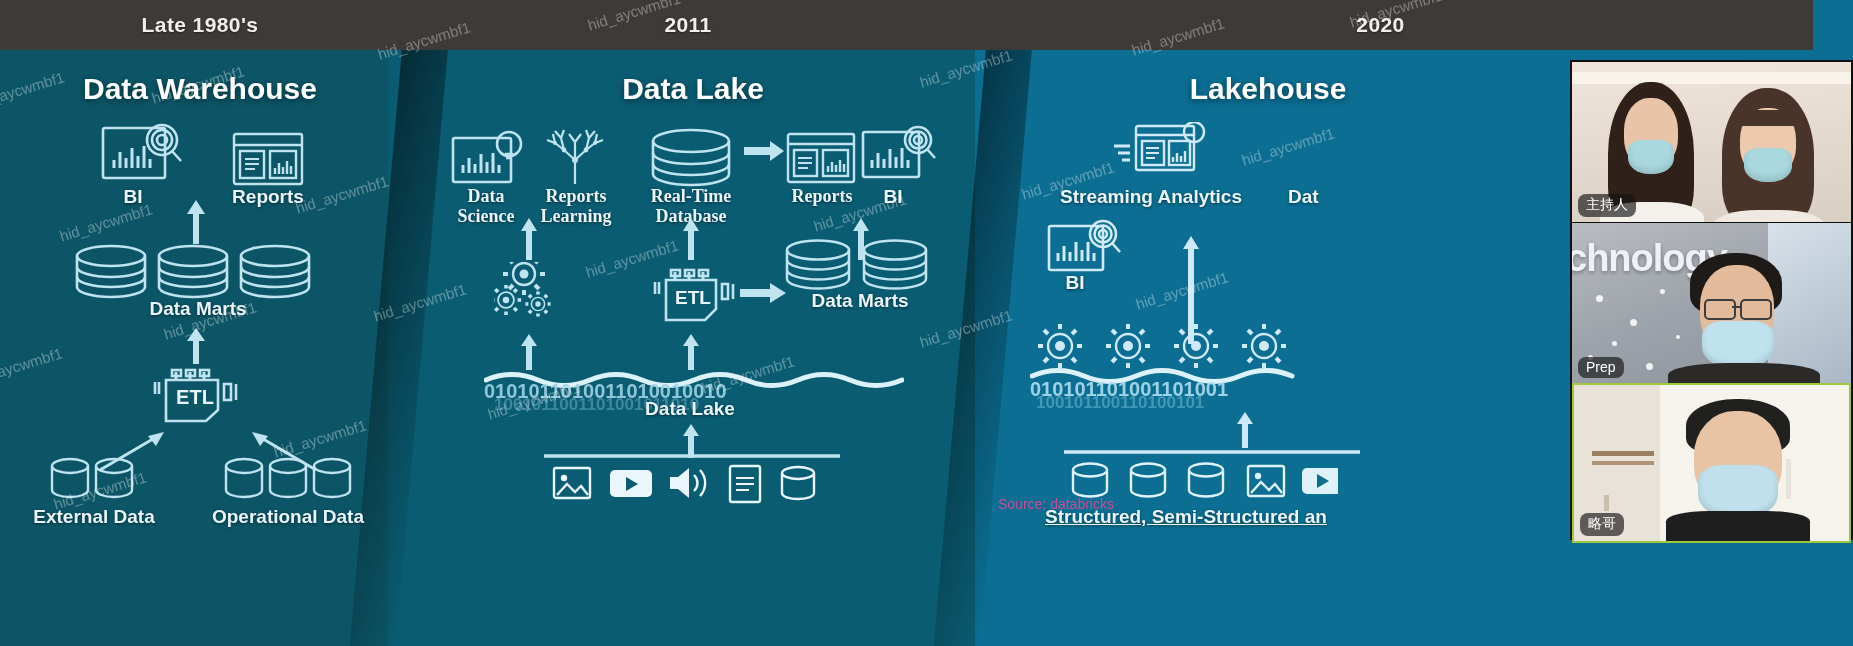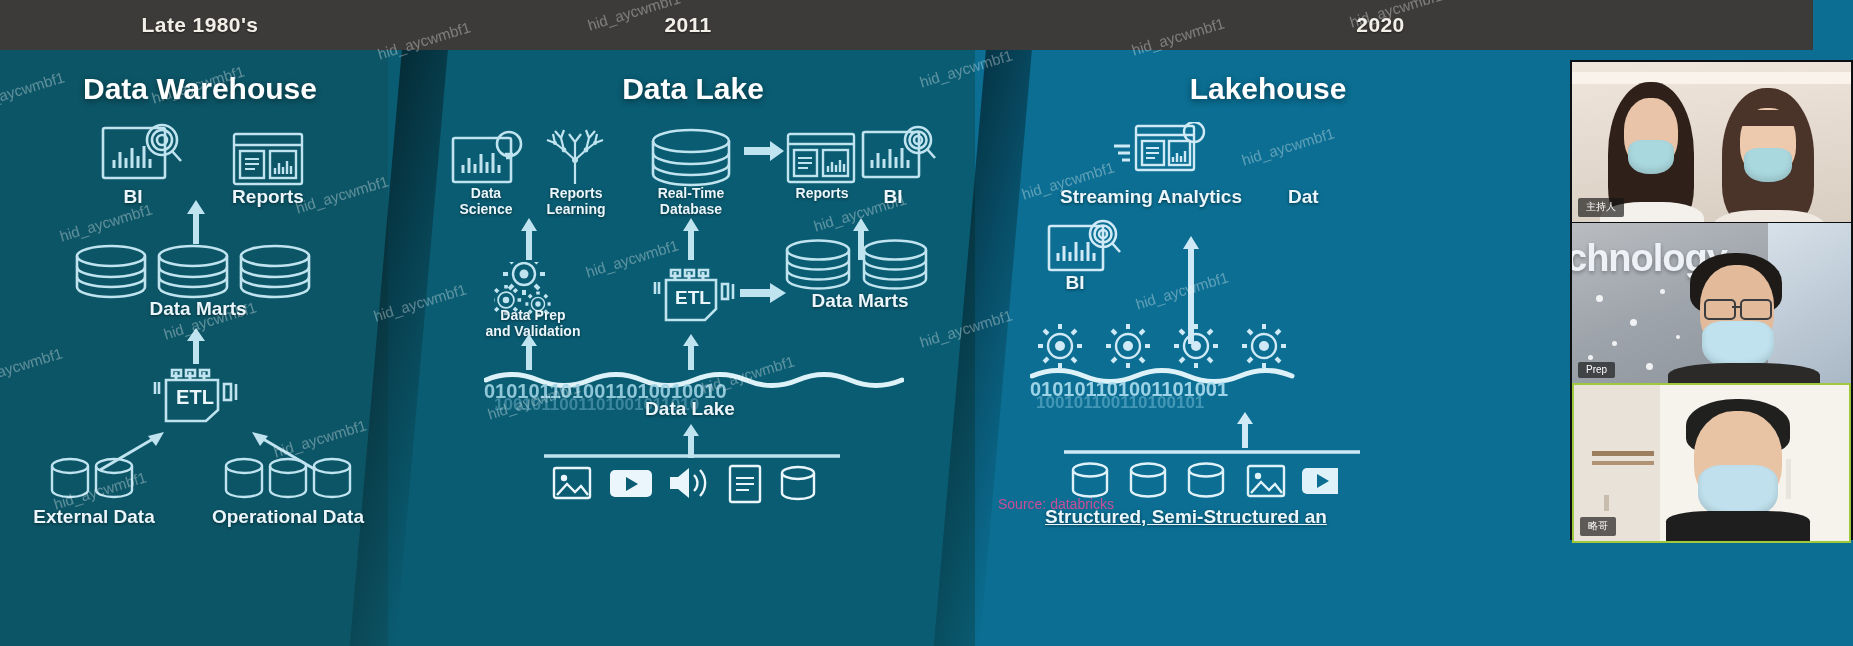--- a/index.html
+++ b/index.html
@@ -26,35 +26,35 @@
        letter-spacing:.4px;text-shadow:0 1px 2px rgba(0,0,0,.5);}
   .hdr.h1{left:0;width:400px;}
   .hdr.h2{left:388px;width:600px;}
   .hdr.h3{left:948px;width:865px;}
 
   .ptitle{position:absolute;width:100%;text-align:center;color:#ffffff;font-weight:bold;
           font-size:30px;text-shadow:0 2px 6px rgba(0,0,0,.45);white-space:nowrap;}
 
   .lbl{position:absolute;color:#eaf6fb;font-weight:bold;text-align:center;
        text-shadow:0 1px 3px rgba(0,0,0,.5);line-height:1.12;white-space:pre-line;}
-  .lbl.md{font-size:14px;}
+  .lbl.md{font-size:18px;font-family:Liberation Serif, serif;}
   .lbl.lg{font-size:19px;}
 
   .ic{position:absolute;}
   .ic svg{display:block;}
   .src{position:absolute;color:#ec4899;font-size:14px;opacity:.85;}
 
   
   .vwrap{position:absolute;right:0;top:60px;width:283px;height:480px;
          background:#111;border:2px solid #0d0f12;box-sizing:border-box;}
   .tile{position:relative;width:100%;height:160px;overflow:hidden;background:#2a2b2d;}
   .tile+.tile{border-top:1px solid #0b0d0f;}
   .tile.active{border:2px solid #9fc83c;box-sizing:border-box;}
   .vname{position:absolute;left:6px;bottom:5px;background:rgba(20,20,20,.66);
-         color:#fff;font-size:10px;padding:2px 8px 3px;border-radius:2px;z-index:6;}
+         color:#fff;font-size:14px;padding:2px 8px 3px;border-radius:8px;z-index:6;}
 
   
   .scene{position:absolute;inset:0;}
   .t1{background:linear-gradient(175deg,#efe6dc 0%,#e6dbd0 44%,#d9cec2 100%);}
   .t2{background:linear-gradient(160deg,#b9bcc0 0%,#9ea4ab 46%,#8b9199 100%);}
   .t3{background:linear-gradient(170deg,#f0e9e1 0%,#e3dbd2 55%,#cdc4bb 100%);}
   .t2 .bigtxt{position:absolute;left:-6px;top:14px;font-size:38px;font-weight:bold;
               color:#f4f7fb;opacity:.92;letter-spacing:-1px;text-shadow:0 2px 4px rgba(0,0,0,.35);}
   .dot{position:absolute;width:7px;height:7px;border-radius:50%;background:#fff;opacity:.85;}
   .head{position:absolute;border-radius:46% 46% 42% 42%;}
@@ -323,22 +323,20 @@
           </g>
         <g transform="translate(44,42) scale(.6)">
             <circle r="11"></circle>
             <circle r="4.5" fill="#bfe3ef" stroke="none"></circle>
           <g stroke-width="6">
               <path d="M0 -16v-5M0 16v5M-16 0h-5M16 0h5M-11 -11l-4 -4M11 11l4 4M11 -11l4 -4M-11 11l-4 4"></path>
             </g>
           </g>
       </svg>
     </div>
-    <div class="lbl md" style="left:448px;top:308px;width:170px;">Data Prep
-and Validation</div>
 
     <div class="ic" style="left:648px;top:268px;">
       <svg width="92" height="58" viewBox="0 0 92 58" fill="none" stroke="#bfe3ef" stroke-width="2.6">
         <path d="M18 12h50v29l-11 11H18z"></path>
         <g stroke-width="3">
             <path d="M27 4v8M41 4v8M55 4v8"></path>
           </g>
         <rect x="23" y="2" width="9" height="6"></rect>
           <rect x="37" y="2" width="9" height="6"></rect>
           <rect x="51" y="2" width="9" height="6"></rect>

